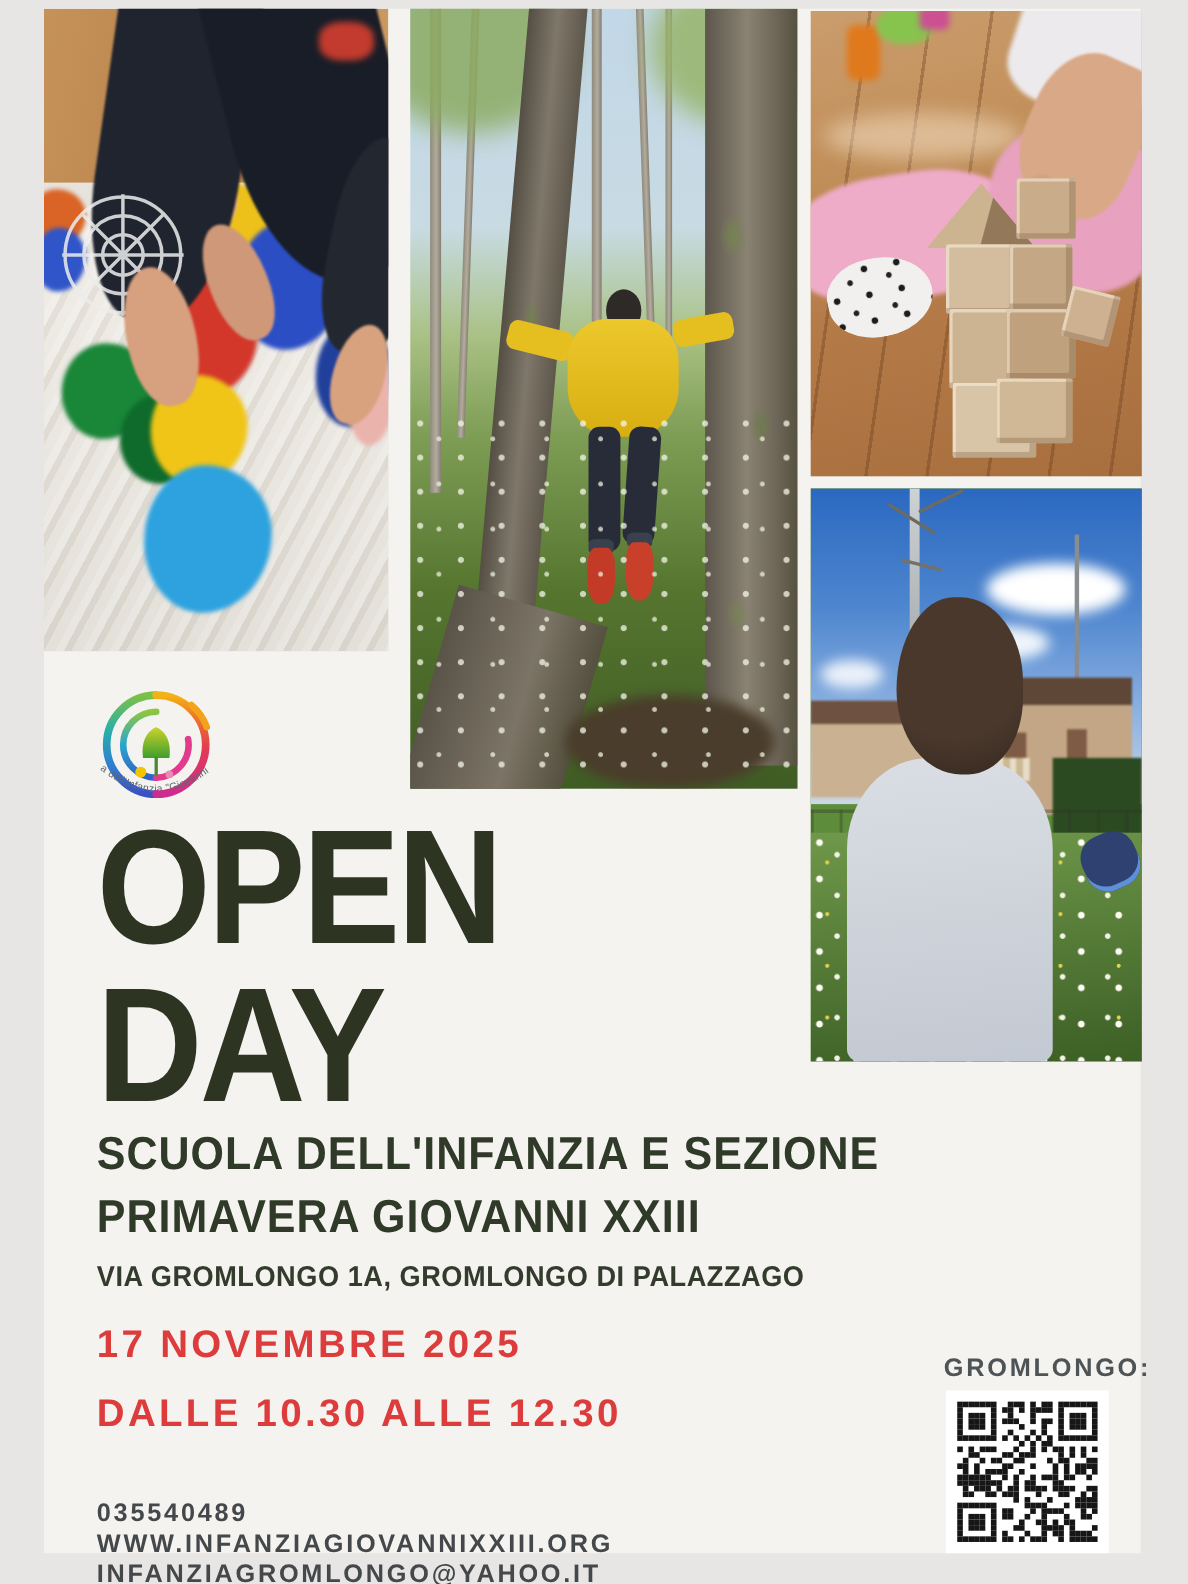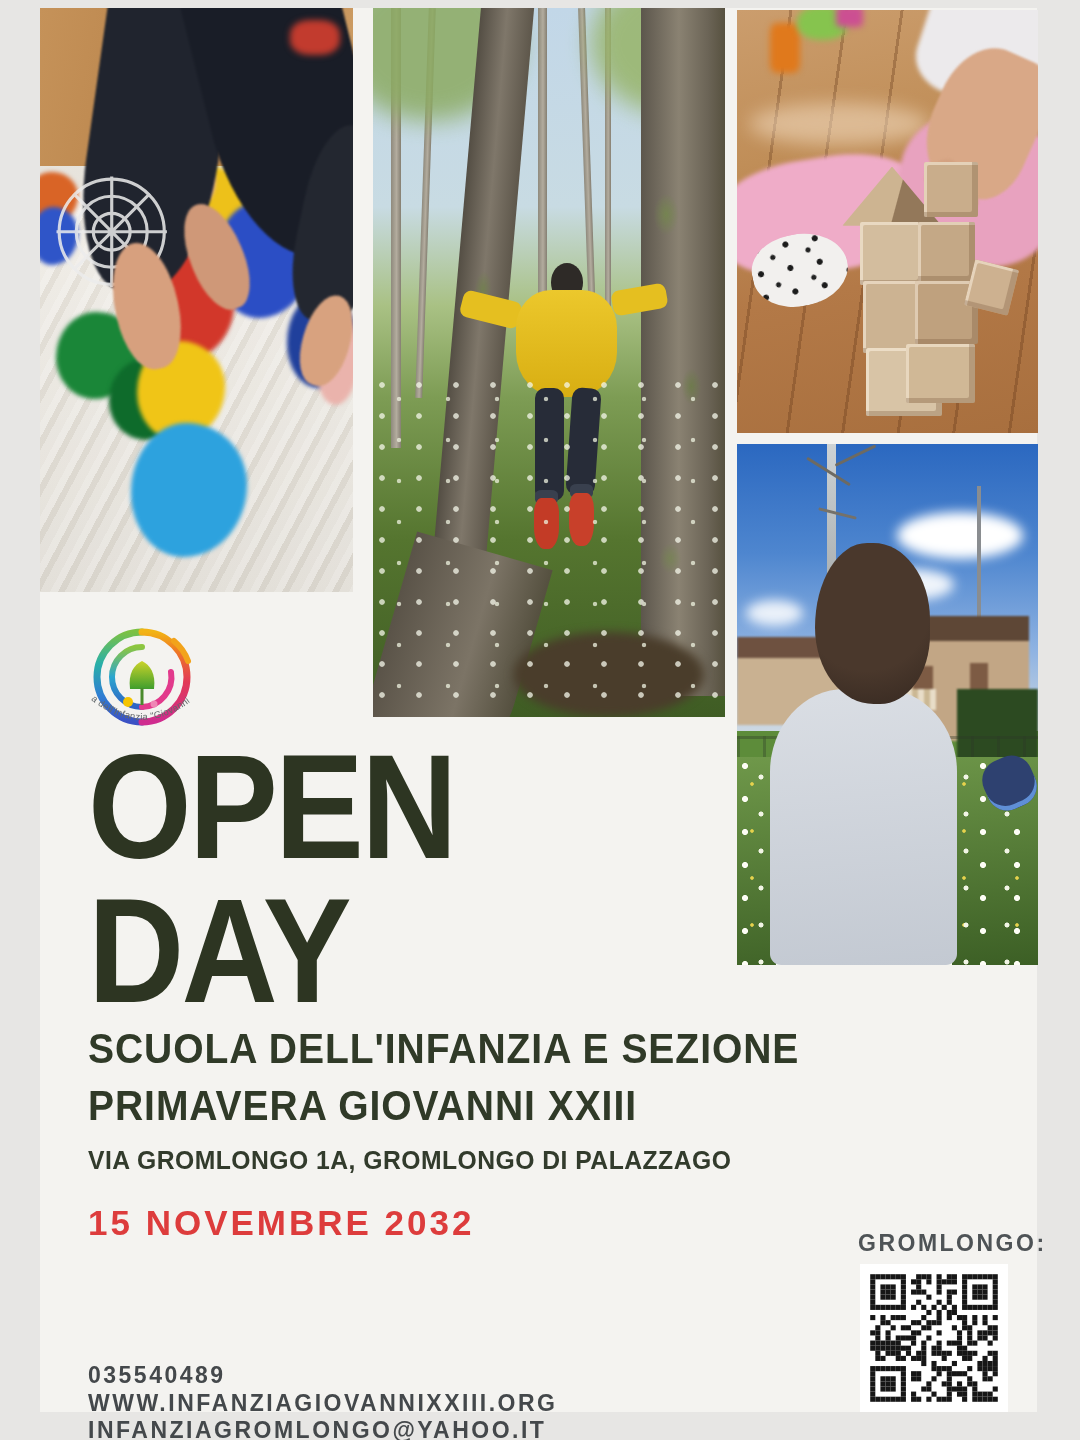--- a/index.html
+++ b/index.html
@@ -339,21 +339,22 @@
   </div>
 
   <div class="subtitle">
     <div>SCUOLA DELL'INFANZIA E SEZIONE</div>
     <div>PRIMAVERA GIOVANNI XXIII</div>
   </div>
 
   <div class="address">VIA GROMLONGO 1A, GROMLONGO DI PALAZZAGO</div>
 
   <div class="event">
-    <div>15 NOVEMBRE 2032</div>
+    <div>17 NOVEMBRE 2025</div>
+    <div>DALLE 10.30 ALLE 12.30</div>
   </div>
 
   <div class="contacts">
     <div>035540489</div>
     <div>WWW.INFANZIAGIOVANNIXXIII.ORG</div>
     <div>INFANZIAGROMLONGO@YAHOO.IT</div>
   </div>
 
   <div class="iscrizioni">GROMLONGO:</div>
   <div class="qr" id="qr"><svg viewBox="0 0 174 174" width="148" height="150">

